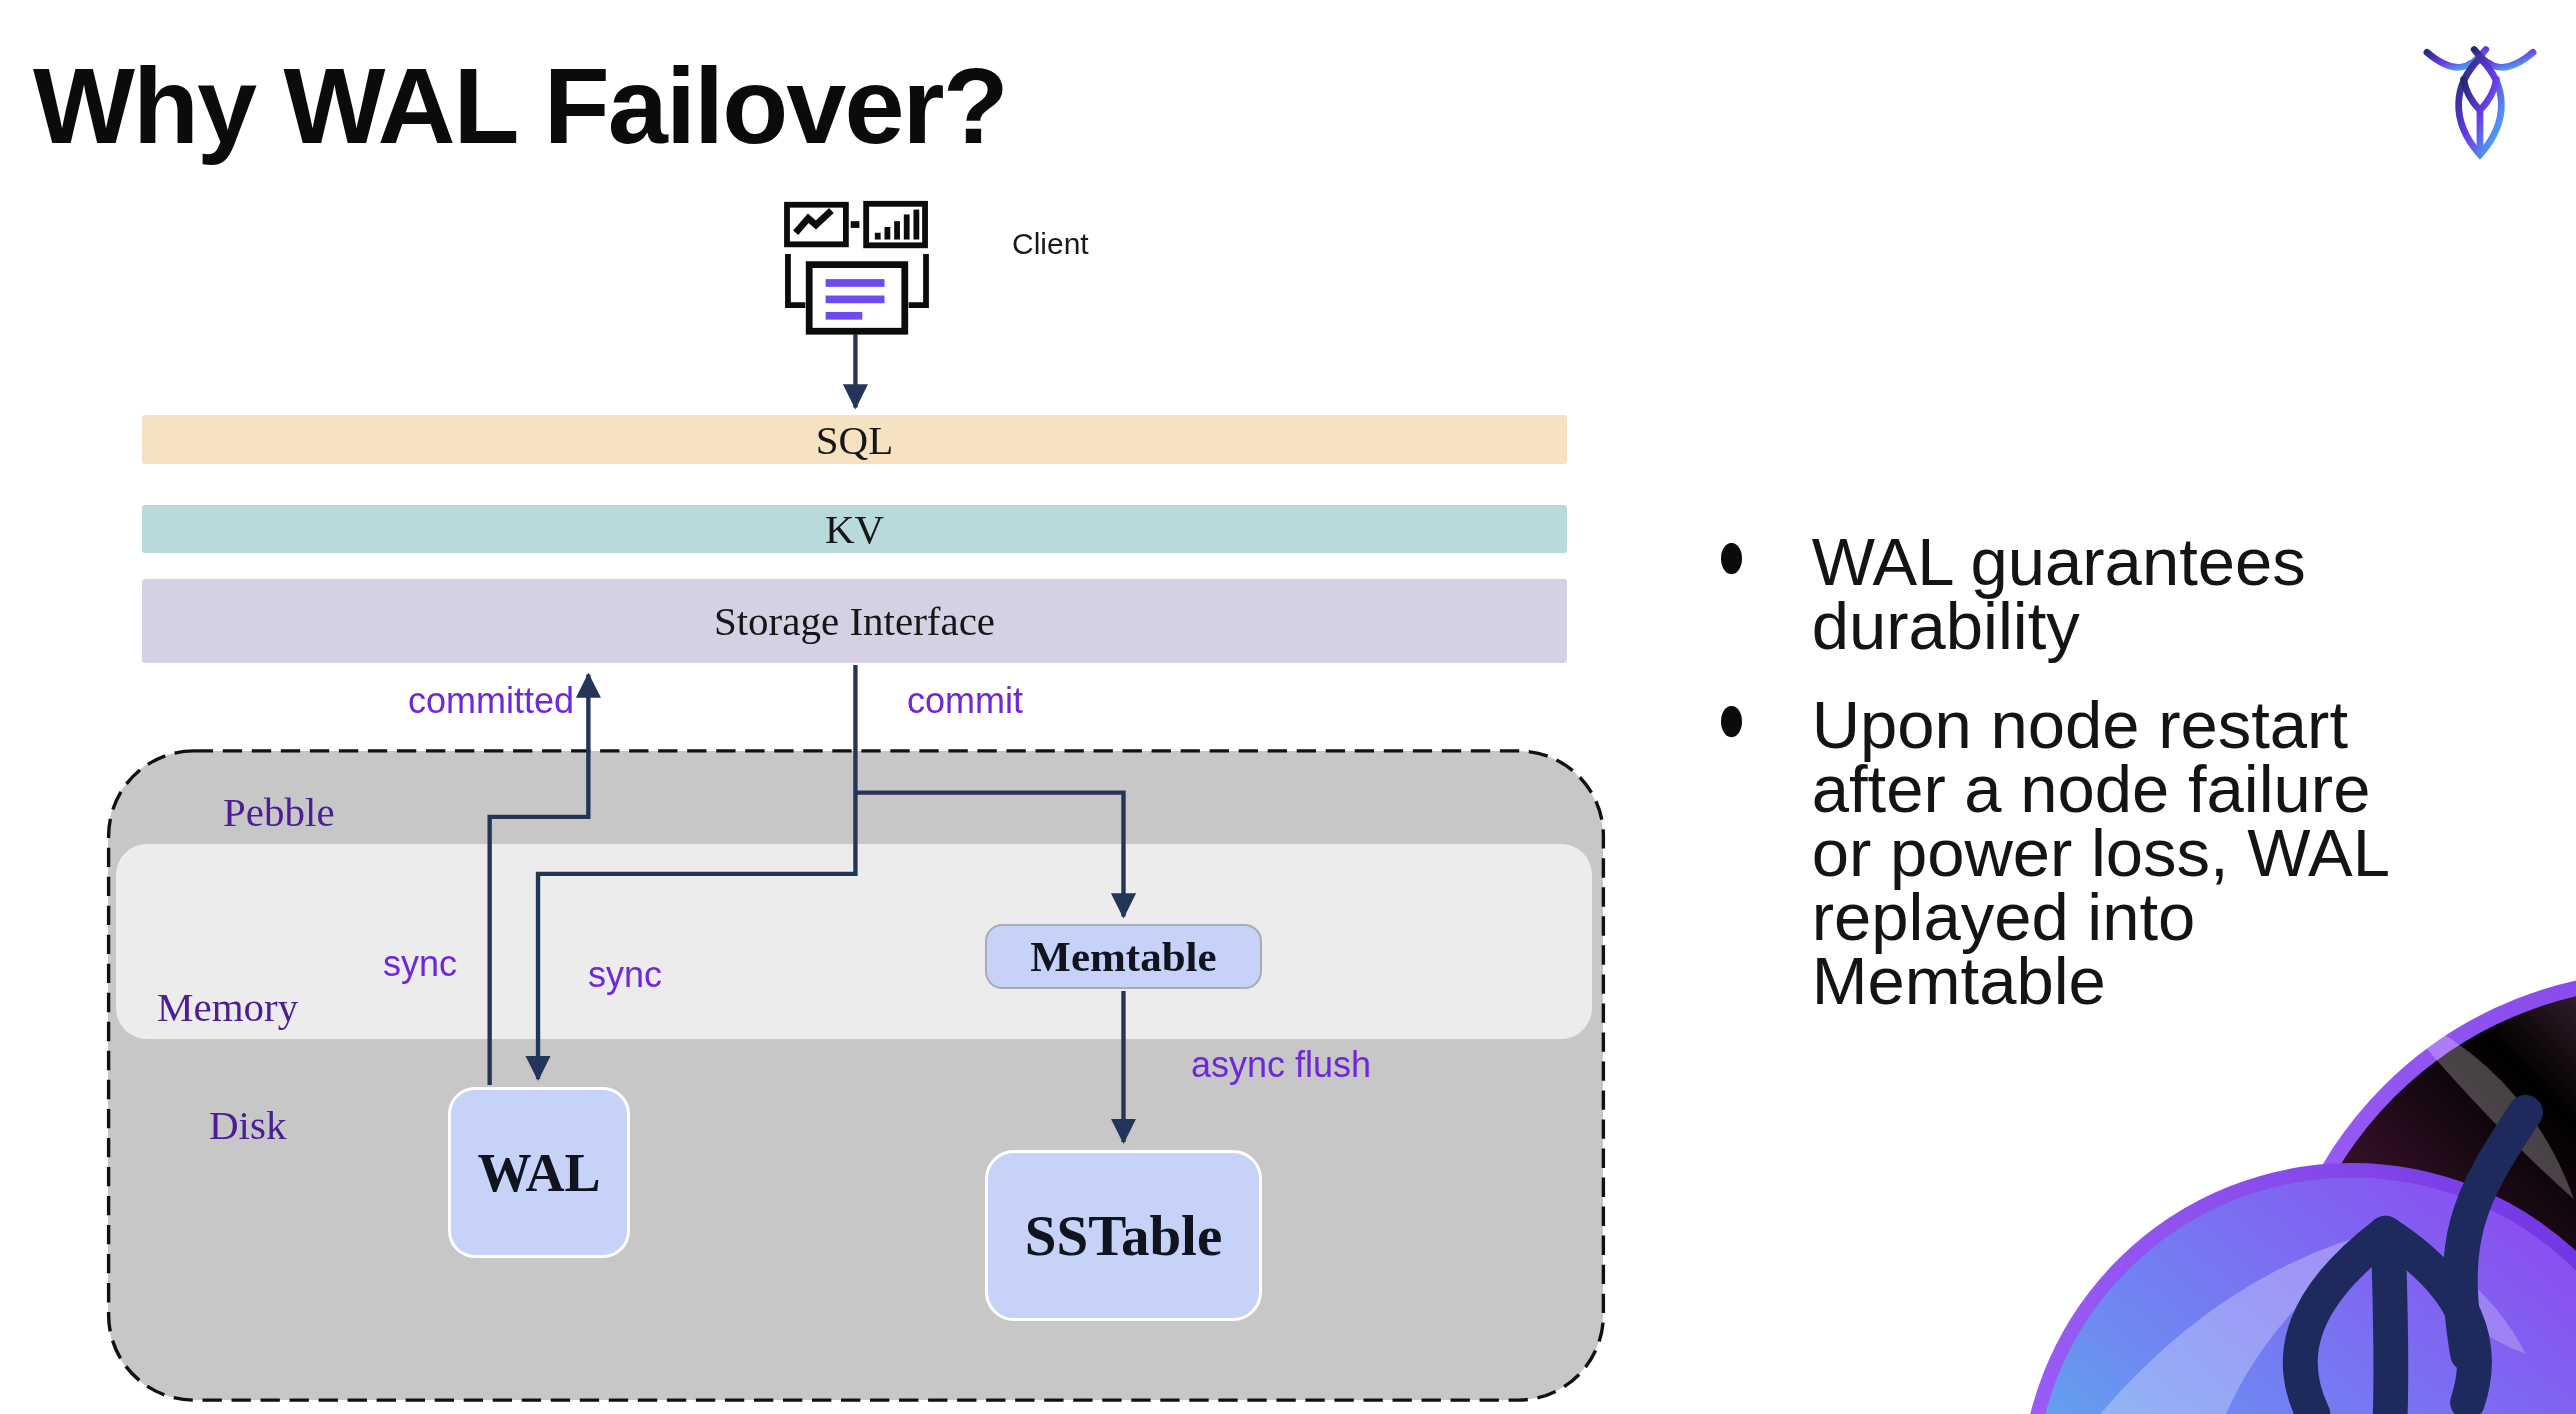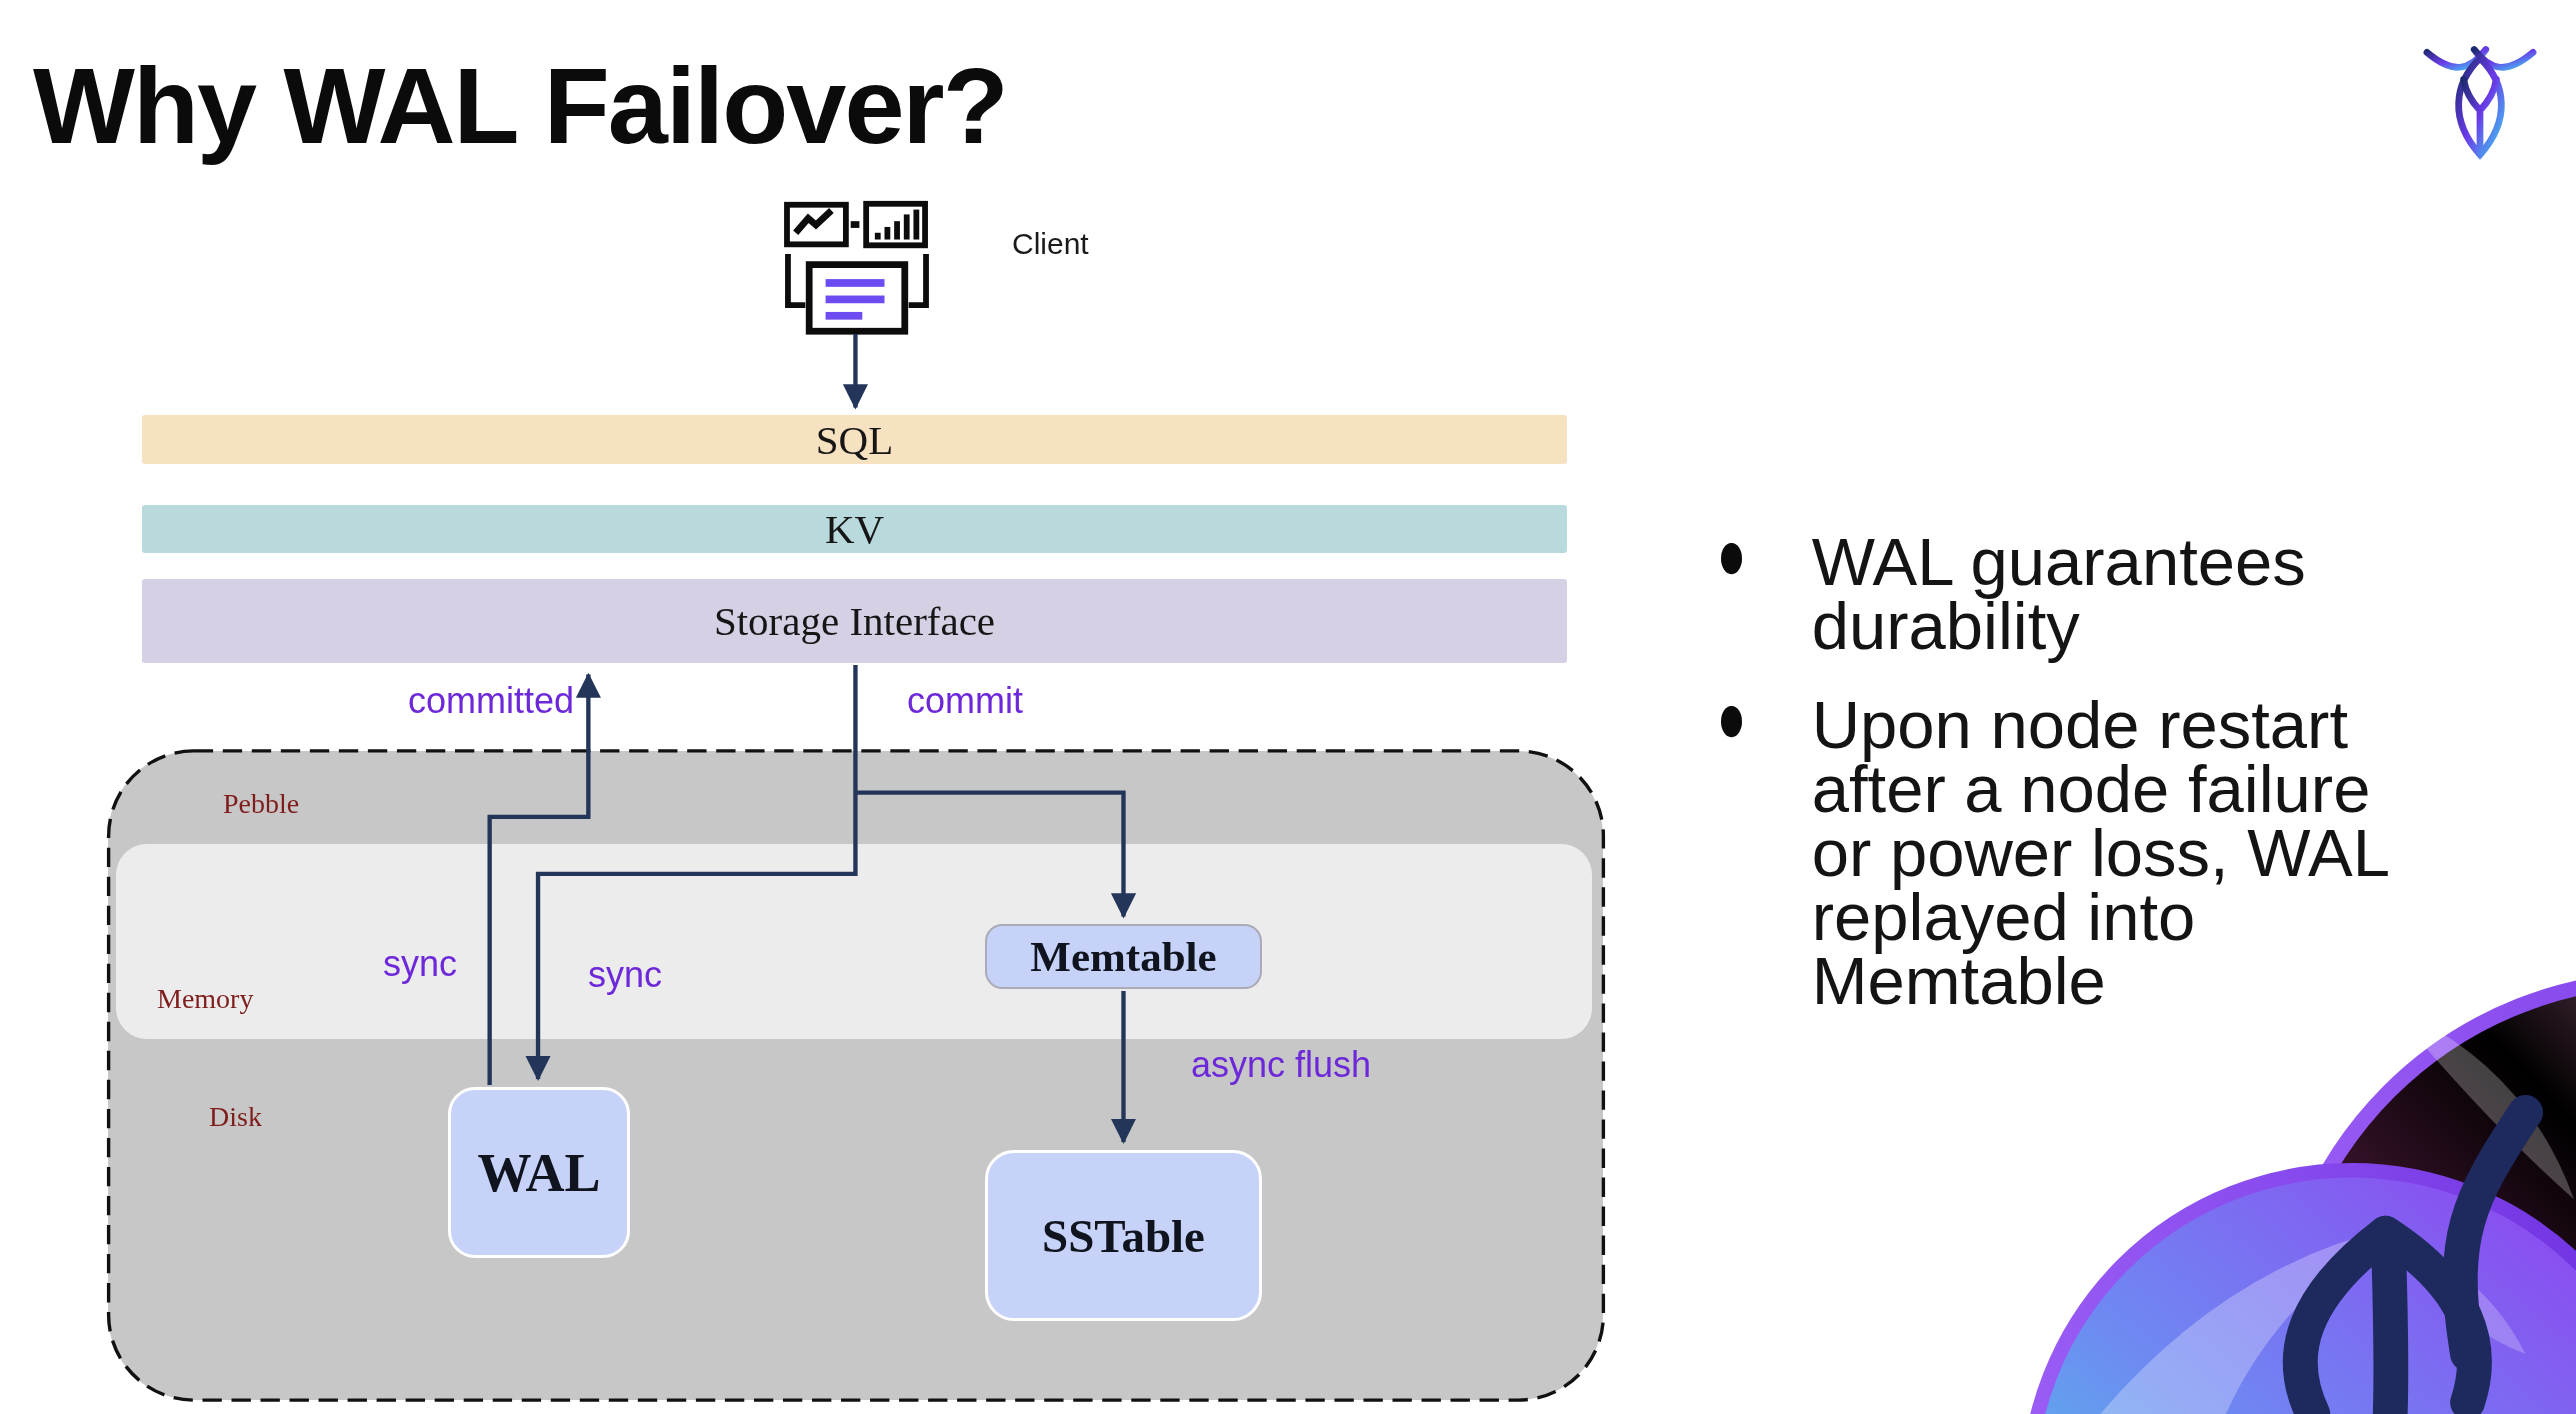--- a/index.html
+++ b/index.html
@@ -19,32 +19,32 @@
     display:flex;align-items:center;justify-content:center;
     font-family:"Liberation Serif",serif;font-size:41px;color:#161616;
   }
   .bar-sql{top:415px;height:49px;background:var(--c-sql_bar);}
   .bar-kv{top:505px;height:48px;background:var(--c-kv_bar);text-align:center;}
   .bar-storage{top:579px;height:84px;background:var(--c-storage_bar);}
   
   .pebble-fill{left:108px;top:751px;width:1495px;height:649px;border-radius:85px;background:var(--c-pebble_bg);}
   .pebble-border{left:97px;top:739px;width:1518px;height:673px;pointer-events:none;}
   .memory-band{left:116px;top:844px;width:1476px;height:195px;border-radius:31px;background:var(--c-memory_bg);}
-  .region-label{font-family:"Liberation Serif",serif;font-size:28px;color:#7f1d1d;white-space:nowrap;}
+  .region-label{font-family:"Liberation Serif",serif;font-size:41px;color:#4c1d95;white-space:nowrap;}
   .lbl-pebble{left:223px;top:788px;}
   .lbl-memory{left:157px;top:983px;}
   .lbl-disk{left:209px;top:1101px;}
   
   .node{
     background:var(--c-node_fill);display:flex;align-items:center;justify-content:center;
     font-family:"Liberation Serif",serif;font-weight:700;color:#10141f;box-sizing:border-box;
   }
   .node-memtable{left:985px;top:924px;width:277px;height:65px;border:2.9px solid var(--c-node_border_light);border-radius:17.4px;font-size:43px;}
   .node-wal{left:448px;top:1087px;width:182px;height:171px;border:3.9px solid #ffffff;border-radius:27px;font-size:54px;}
-  .node-sstable{left:985px;top:1150px;width:277px;height:171px;border:3.9px solid #ffffff;border-radius:29px;font-size:47px;}
+  .node-sstable{left:985px;top:1150px;width:277px;height:171px;border:3.9px solid #ffffff;border-radius:29px;font-size:57px;}
   
   .edge-label{font-size:36px;color:#6d28d9;white-space:nowrap;}
   .lbl-committed{left:400px;top:680px;width:174px;text-align:right;}
   .lbl-commit{left:907px;top:680px;}
   .lbl-sync-wal{left:383px;top:943px;}
   .lbl-sync-commit{left:588px;top:954px;}
   .lbl-async{left:1191px;top:1044px;}
   
   .lbl-client{left:1012px;top:227px;font-size:30px;color:#1b1b1b;}
   .client-icon{left:779px;top:198px;width:155px;height:140px;}

